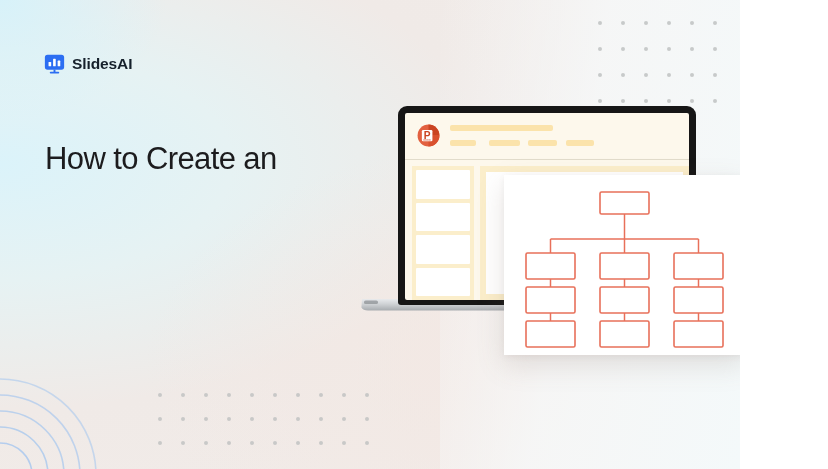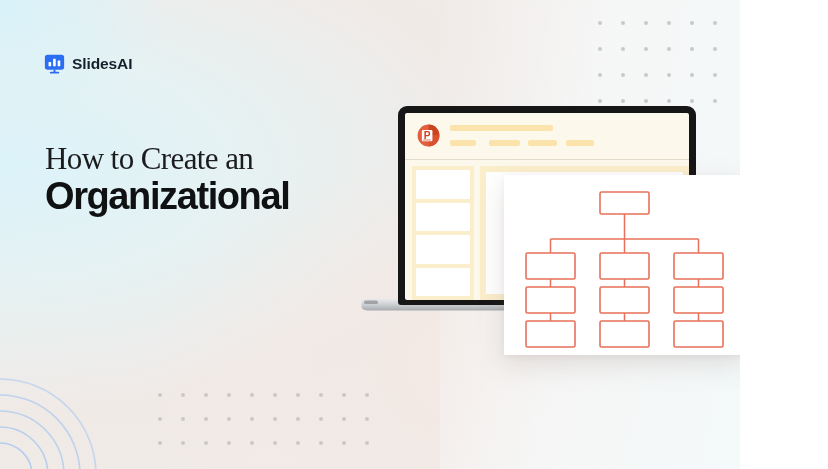--- a/index.html
+++ b/index.html
@@ -111,22 +111,22 @@
     left: 45px;
     top: 143px;
     width: 330px;
     color: #16181a;
   }
   #headline .line-light {
     font-size: 31px;
     font-weight: 400;
     letter-spacing: -0.6px;
     line-height: 1.0;
+    margin-bottom: 12px;
     color: #1c1c1e;
-    font-family: Liberation Serif, serif;
   }
   #headline .line-bold {
     font-size: 38px;
     font-weight: bold;
     letter-spacing: -1.4px;
     line-height: 1.18;
     color: #101113;
   }
 
   
@@ -321,21 +321,20 @@
       <rect x="10.4" y="6.6" width="3" height="8.6" rx="0.7" fill="#ffffff"></rect>
       <rect x="15.6" y="8.6" width="3" height="6.6" rx="0.7" fill="#ffffff"></rect>
       <rect x="10.9" y="19" width="2.2" height="3.2" fill="#2c6ef2"></rect>
       <rect x="6.6" y="21.3" width="10.8" height="2" rx="1" fill="#2c6ef2"></rect>
     </svg>
     <span id="logo-text">SlidesAI</span>
   </div>
 
   <div id="headline">
     <div class="line-light">How to Create an</div>
-    <div class="line-bold">Organizational</div>
   </div>
 
   <div id="laptop">
 
     <svg id="laptop-base" viewBox="0 0 340 14" preserveAspectRatio="none">
       <defs>
         <linearGradient id="baseGrad" x1="0" y1="0" x2="0" y2="1">
           <stop offset="0%" stop-color="#e8eaec"></stop>
           <stop offset="45%" stop-color="#cfd2d5"></stop>
           <stop offset="100%" stop-color="#a8acb0"></stop>

